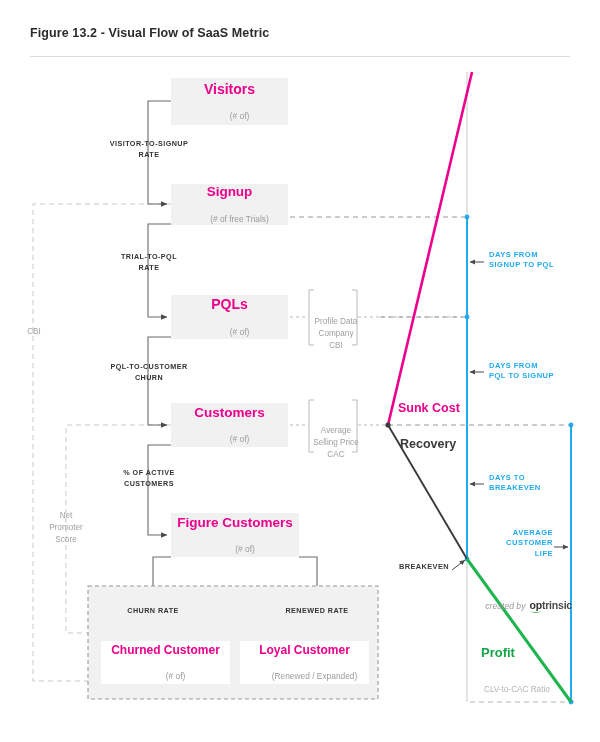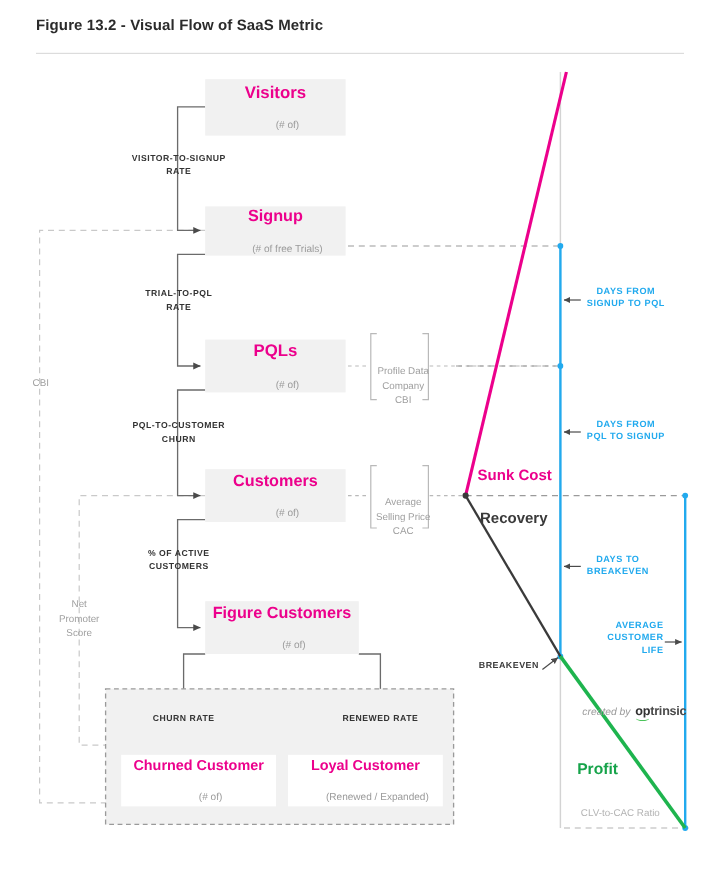--- a/index.html
+++ b/index.html
@@ -1,21 +1,21 @@
 <!DOCTYPE html>
 <html><head>
 <meta charset="utf-8">
 <style>
   html,body{margin:0;padding:0;background:#ffffff;}
   body{
     width:600px;height:742px;position:relative;overflow:hidden;
     font-family:"Liberation Sans","DejaVu Sans",sans-serif;
     -webkit-font-smoothing:antialiased;
   }
-  #stage{position:absolute;left:0;top:0;width:600px;height:615px;}
+  #stage{position:absolute;left:0;top:12px;width:600px;height:615px;}
 
   
   .fig-title{
     position:absolute;left:30px;top:14px;
     font-size:12.5px;font-weight:700;color:#2b2b2b;letter-spacing:.1px;
     white-space:nowrap;
   }
   .hr{
     position:absolute;left:30px;top:44px;width:540px;height:1px;
     background:#dcdcdc;
@@ -42,21 +42,21 @@
     text-align:center;white-space:pre-line;
   }
 
   
   .greytxt{
     position:absolute;color:#a0a0a0;font-weight:400;
     font-size:8.2px;line-height:1.45;text-align:center;white-space:pre-line;margin-top:17px;
   }
 
   
-  .chartlbl{position:absolute;white-space:pre-line;line-height:1.35;text-align:center;}
+  .chartlbl{position:absolute;white-space:pre-line;line-height:1.35;}
   .lbl-sunk{color:#ec008c;font-weight:700;font-size:12.5px;}
   .lbl-recovery{color:#3a3a3a;font-weight:700;font-size:12.5px;}
   .lbl-profit{color:#16a34a;font-weight:700;font-size:13px;}
   .lbl-break{color:#3a3a3a;font-weight:700;font-size:7.4px;letter-spacing:.4px;}
   .lbl-blue{color:#22aaee;font-weight:700;font-size:7.6px;letter-spacing:.45px;}
   .lbl-clv{color:#b4b4b4;font-weight:400;font-size:8.2px;}
 
   
   .footer{
     position:absolute;right:28px;bottom:16px;

